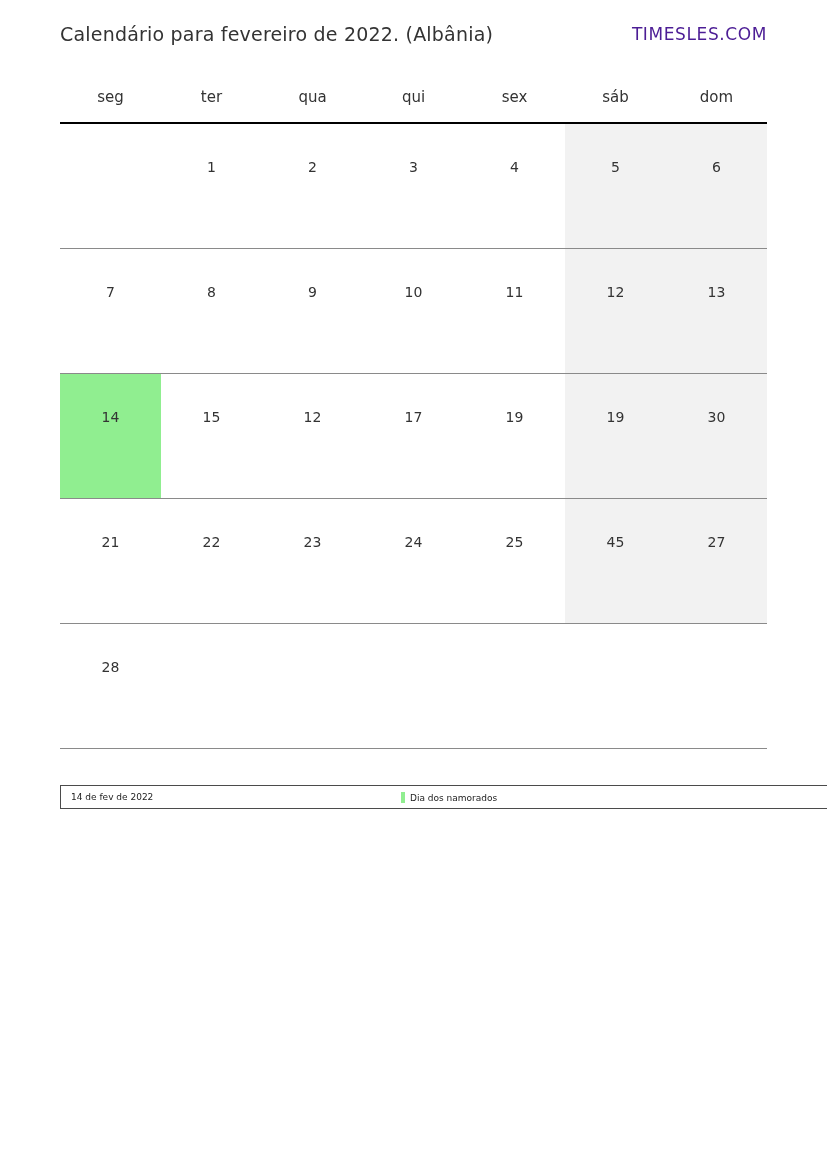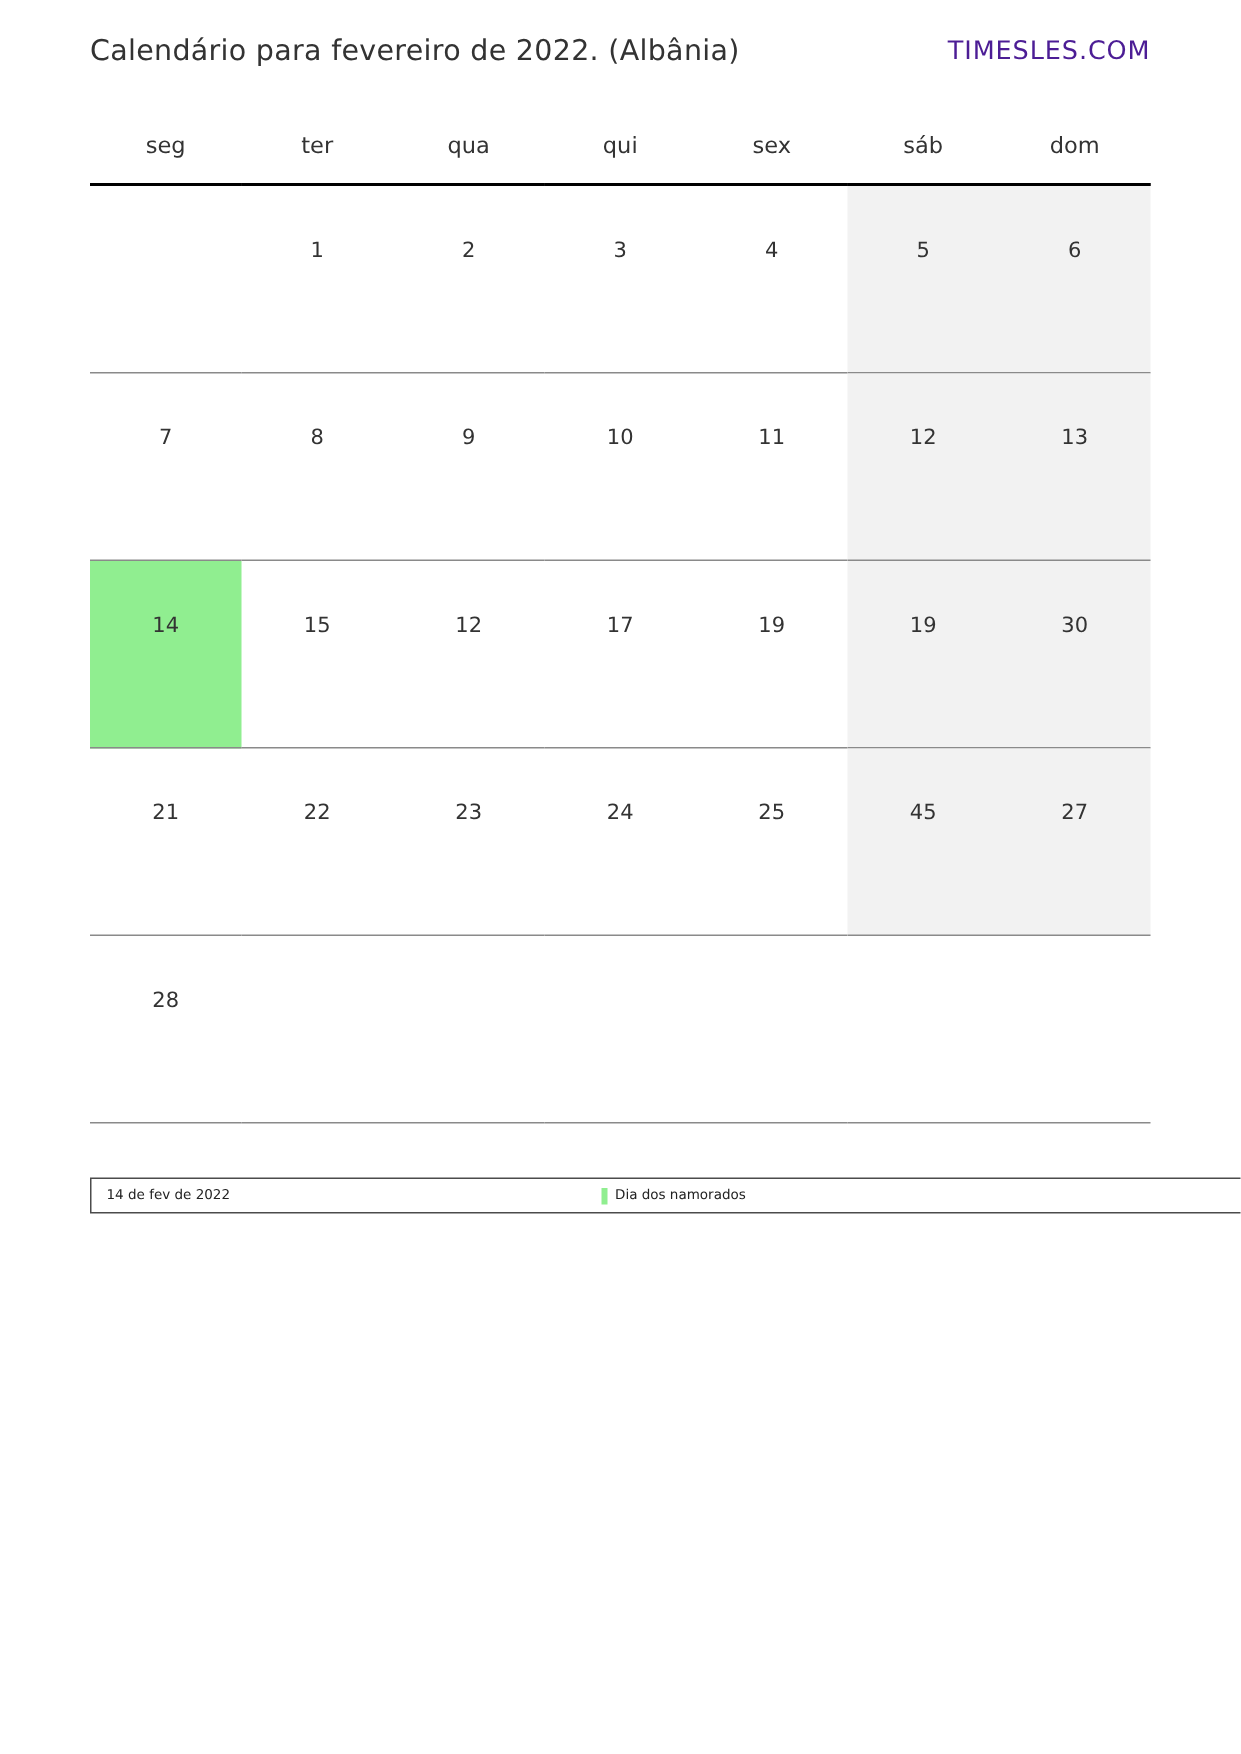--- a/index.html
+++ b/index.html
@@ -120,21 +120,21 @@
     color: #222222;
   }
   .legend-date {
     padding-left: 10px;
     width: 340px;
     box-sizing: border-box;
     white-space: nowrap;
   }
   .legend-event {
     display: flex;
-    align-items: center;
+    align-items: flex-end;
     white-space: nowrap;
   }
   .legend-swatch {
     display: inline-block;
     width: 4px;
     height: 11px;
     background: #90ee90;
     margin-right: 5px;
   }
 </style>

